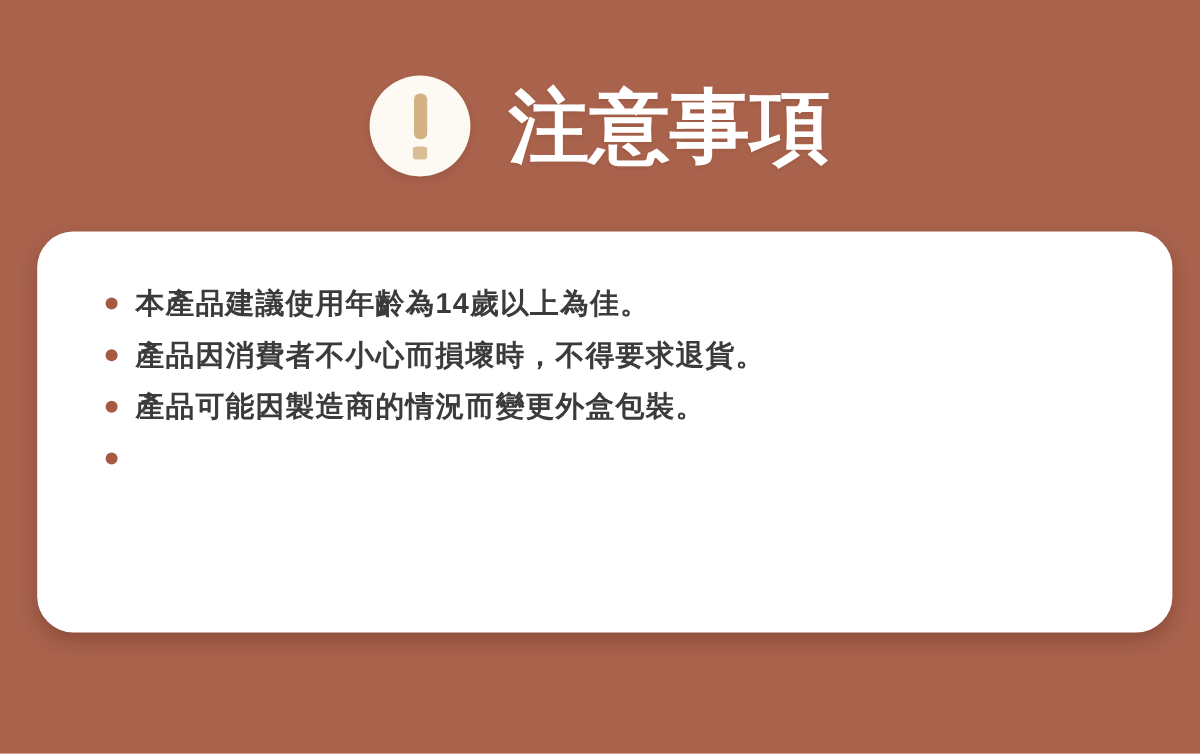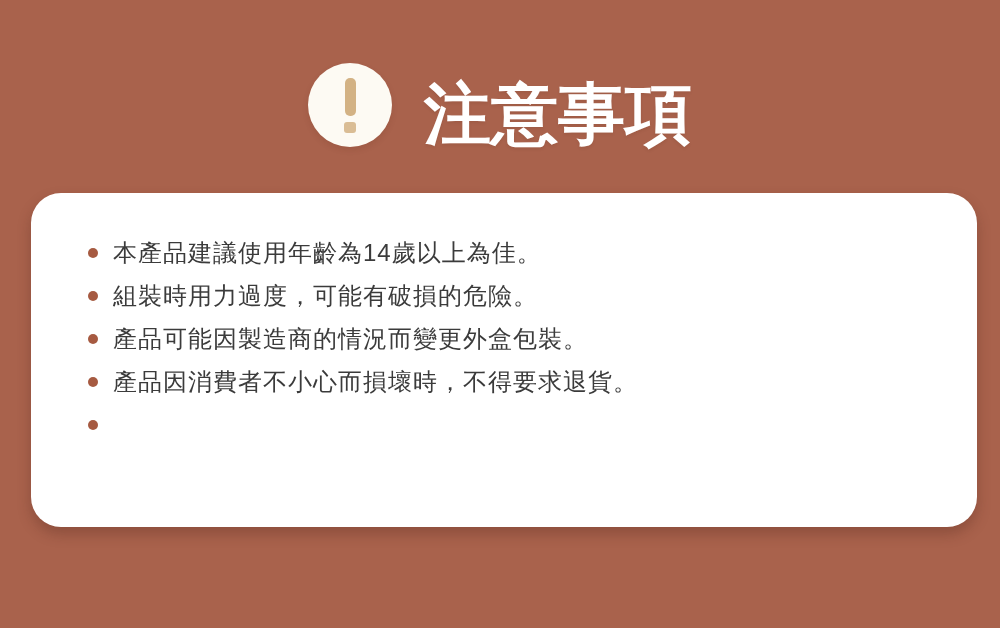--- a/index.html
+++ b/index.html
@@ -22,21 +22,21 @@
     background: var(--background);
     position: relative;
   }
   .header {
     position: absolute;
     top: 63px;
     left: 0;
     width: 100%;
     display: flex;
     justify-content: center;
-    align-items: flex-end;
+    align-items: center;
     gap: 32px;
   }
   .icon-circle {
     width: 84px;
     height: 84px;
     border-radius: 50%;
     background: var(--icon-circle);
     display: flex;
     flex-direction: column;
     align-items: center;
@@ -73,20 +73,21 @@
     top: 193px;
     width: 946px;
     height: 334px;
     background: var(--card-background);
     border-radius: 30px;
     box-shadow: 0 7px 14px rgba(70,30,20,0.28);
     padding: 38px 30px 0 57px;
   }
   .notice-list {
     list-style: none;
+    font-weight: bold;
   }
   .notice-item {
     display: flex;
     align-items: center;
     height: 43px;
   }
   .bullet-dot {
     width: 10px;
     height: 10px;
     border-radius: 50%;
@@ -113,33 +114,29 @@
 </div>
 
 <div class="notice-card">
   <ul class="notice-list">
 
       <li class="notice-item">
         <span class="bullet-dot"></span>
         <span class="notice-text">本產品建議使用年齡為14歲以上為佳。</span>
       </li>
 
-      <li class="notice-item">
-        <span class="bullet-dot"></span>
-        <span class="notice-text">組裝時用力過度，可能有破損的危險。</span>
-      </li>
 
 
       <li class="notice-item">
         <span class="bullet-dot"></span>
-        <span class="notice-text">產品可能因製造商的情況而變更外盒包裝。</span>
+        <span class="notice-text">產品因消費者不小心而損壞時，不得要求退貨。</span>
       </li>
 
       <li class="notice-item">
         <span class="bullet-dot"></span>
-        <span class="notice-text">產品因消費者不小心而損壞時，不得要求退貨。</span>
+        <span class="notice-text">產品可能因製造商的情況而變更外盒包裝。</span>
       </li>
 
       <li class="notice-item">
         <span class="bullet-dot"></span>
       </li>
     </ul>
 </div>
 
 </body></html>

